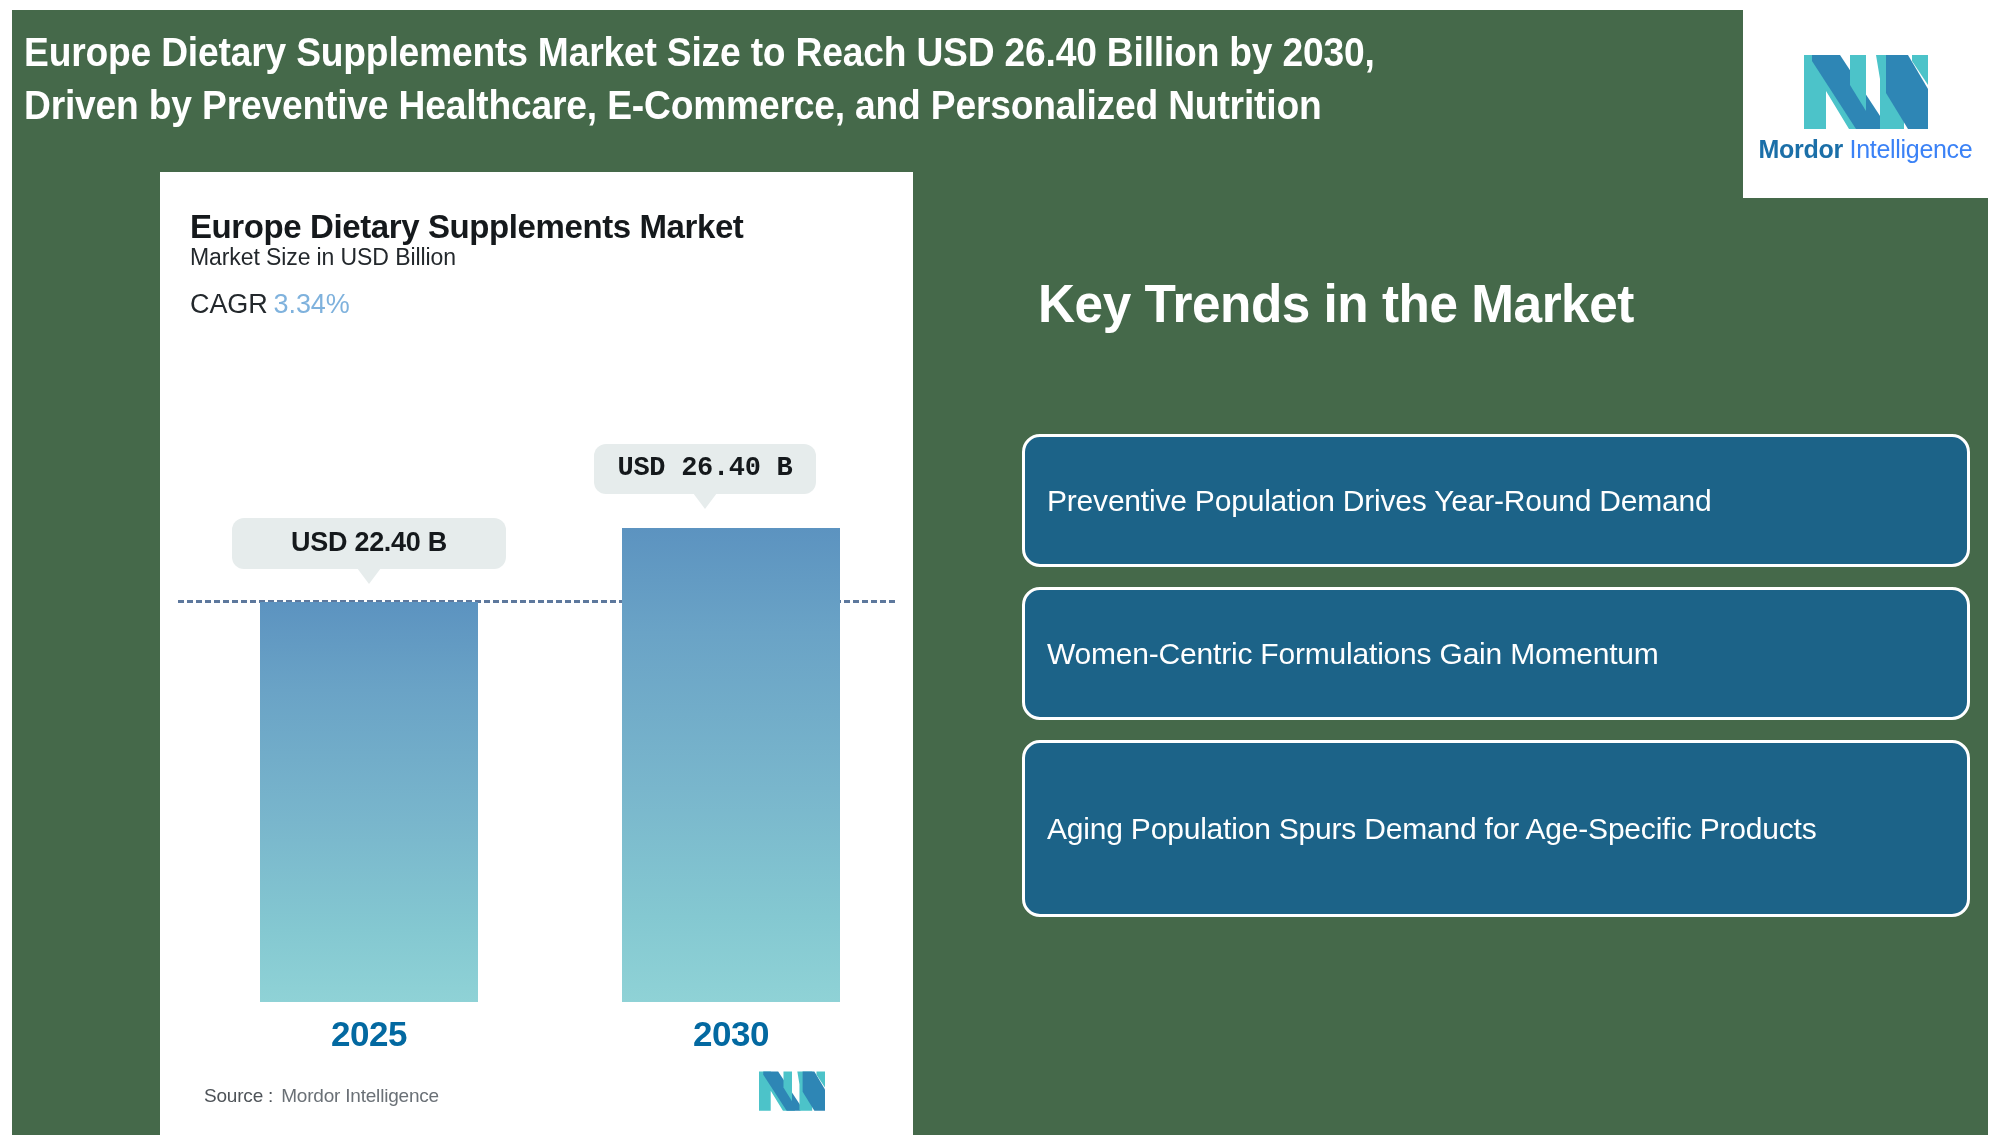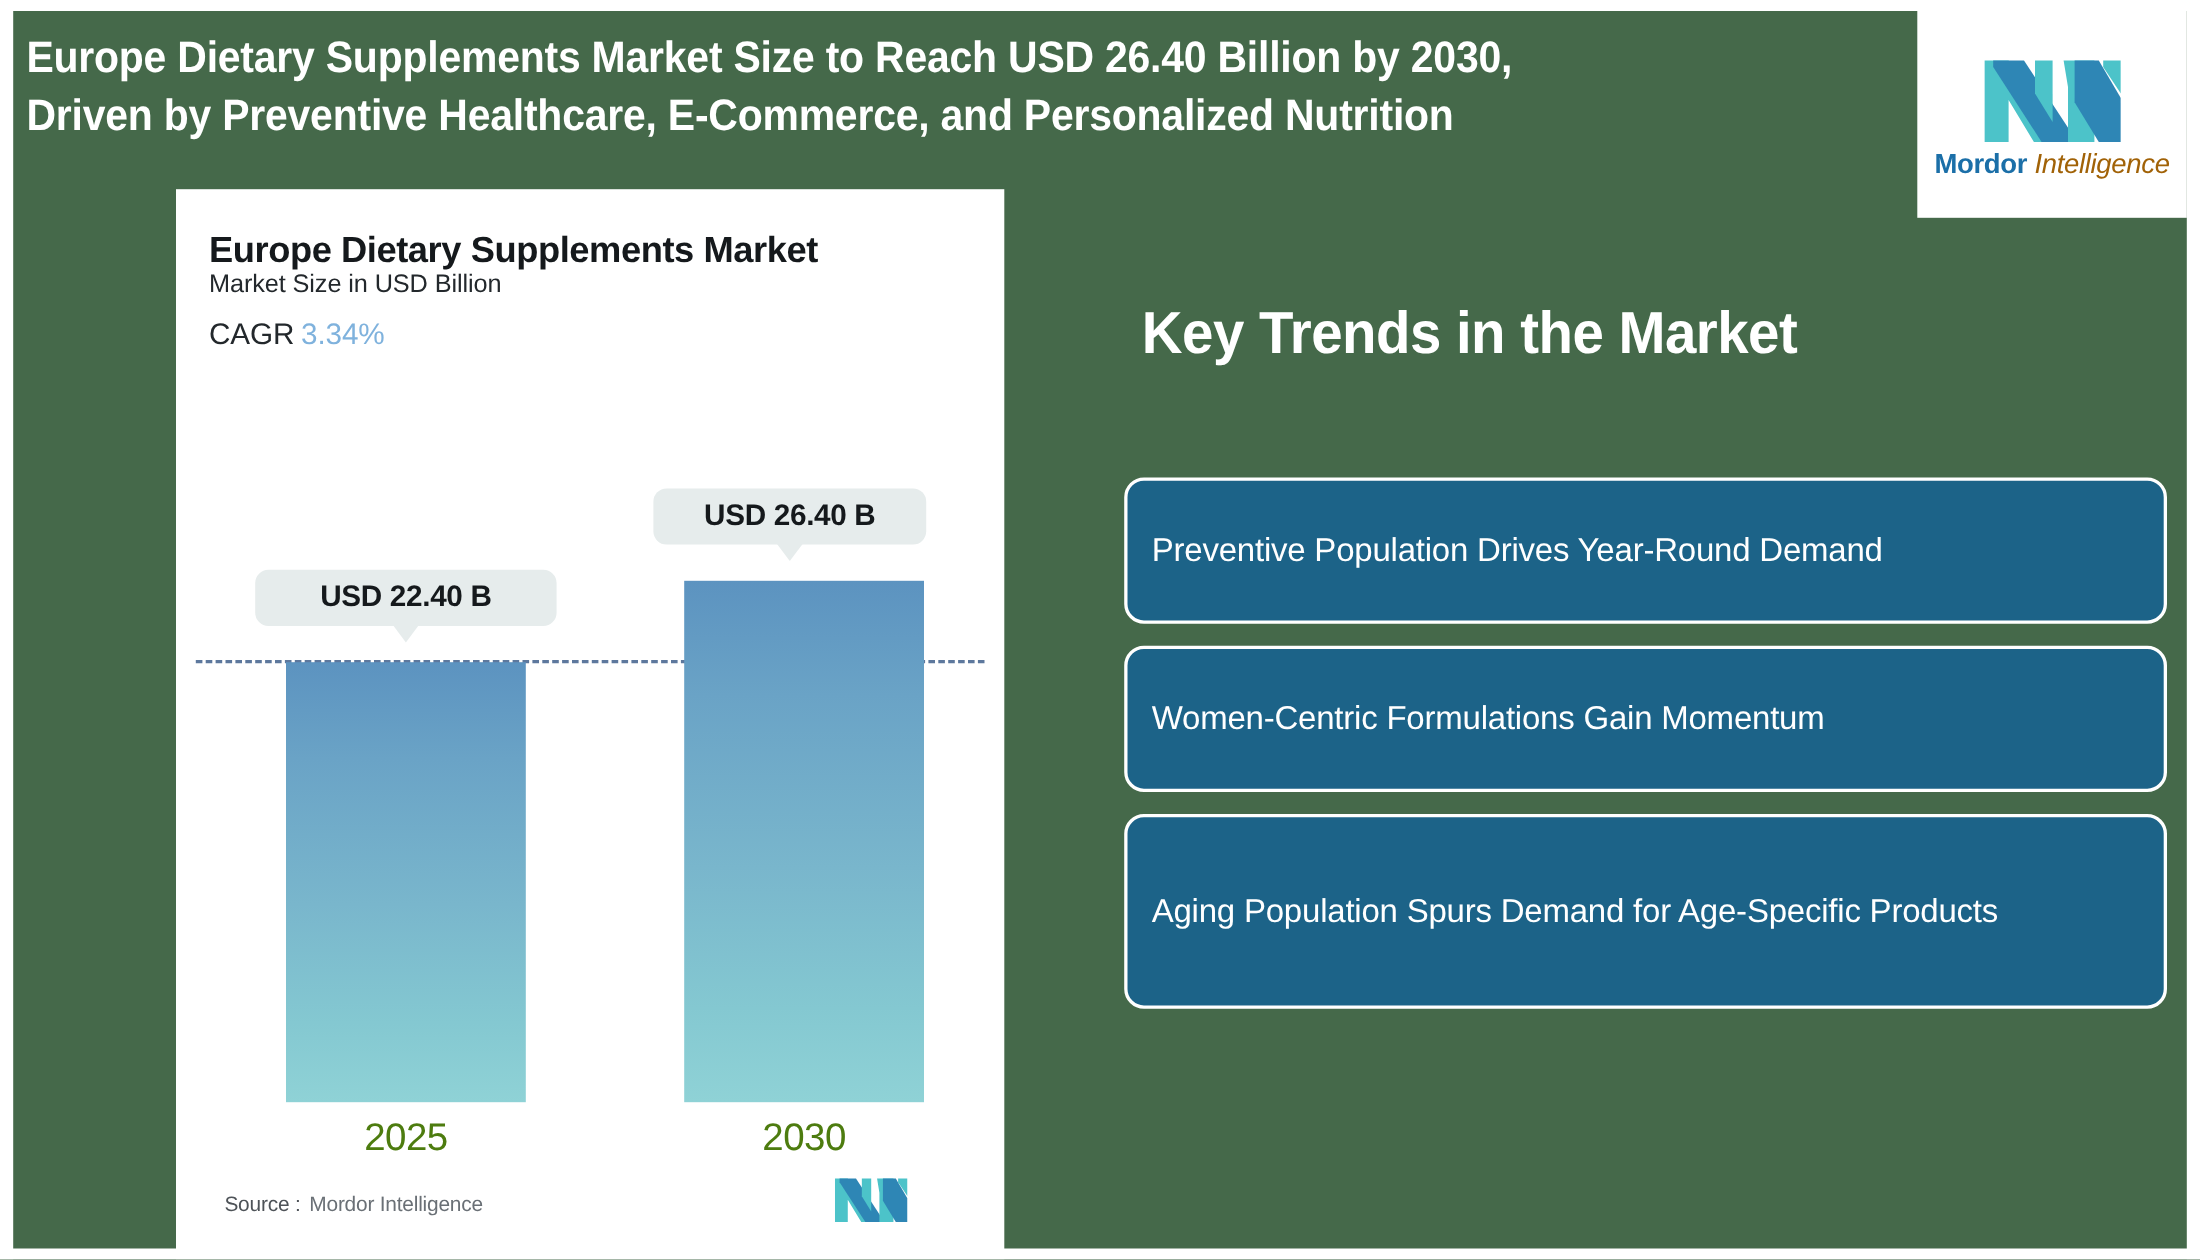--- a/index.html
+++ b/index.html
@@ -64,21 +64,21 @@
     gap: 6px;
   }
   .logo-mark { width: 124px; height: 84px; display:block; }
   .logo-wordmark {
     font-family: "Liberation Sans", sans-serif;
     font-size: 25px;
     letter-spacing: -0.3px;
     white-space: nowrap;
   }
   .logo-wordmark .b1 { color:#1b6fa8; font-weight:700; }
-  .logo-wordmark .b2 { color:#a16207; font-weight:400;font-style:italic; }
+  .logo-wordmark .b2 { color:#3b82f6; font-weight:400; }
 
   
   .chart-card {
     position: absolute;
     left: 160px;
     top: 172px;
     width: 753px;
     height: 973px;
     background: #ffffff;
     overflow: hidden;
@@ -156,22 +156,22 @@
     margin-left: -12px;
     width: 0; height: 0;
     border-left: 12px solid transparent;
     border-right: 12px solid transparent;
     border-top: 16px solid #e6ecec;
   }
 
   .year-label {
     position: absolute;
     font-size: 35px;
-    font-weight: 400;
-    color: #4d7c0f;
+    font-weight: 700;
+    color: #0369a1;
     text-align: center;
     letter-spacing: -0.5px;
   }
 
   .source-line {
     position: absolute;
     left: 44px;
     bottom: 38px;
     font-size: 19px;
     color: #4e5358;
@@ -271,21 +271,21 @@
     </div>
 
     <div class="plot">
 
       <div class="dashed-line" style="top:278px;"></div>
 
       <div class="bar" style="left:100px; width:218px; height:400px;"></div>
       <div class="callout" style="left:72px; top:196px; width:274px;">USD 22.40 B</div>
 
       <div class="bar" style="left:462px; width:218px; height:474px;"></div>
-      <div class="callout" style="left:434px; top:122px; width:248px;">USD 26.40 B</div>
+      <div class="callout" style="left:434px; top:122px; width:222px;font-family:Liberation Mono, monospace;">USD 26.40 B</div>
 
       <div class="year-label" style="left:100px; width:218px; top:692px;">2025</div>
       <div class="year-label" style="left:462px; width:218px; top:692px;">2030</div>
     </div>
 
     <div class="source-line">
       <span class="src-label">Source :</span><span class="src-value">Mordor Intelligence</span>
     </div>
 
     <svg class="card-logo" viewBox="0 0 124 84">

